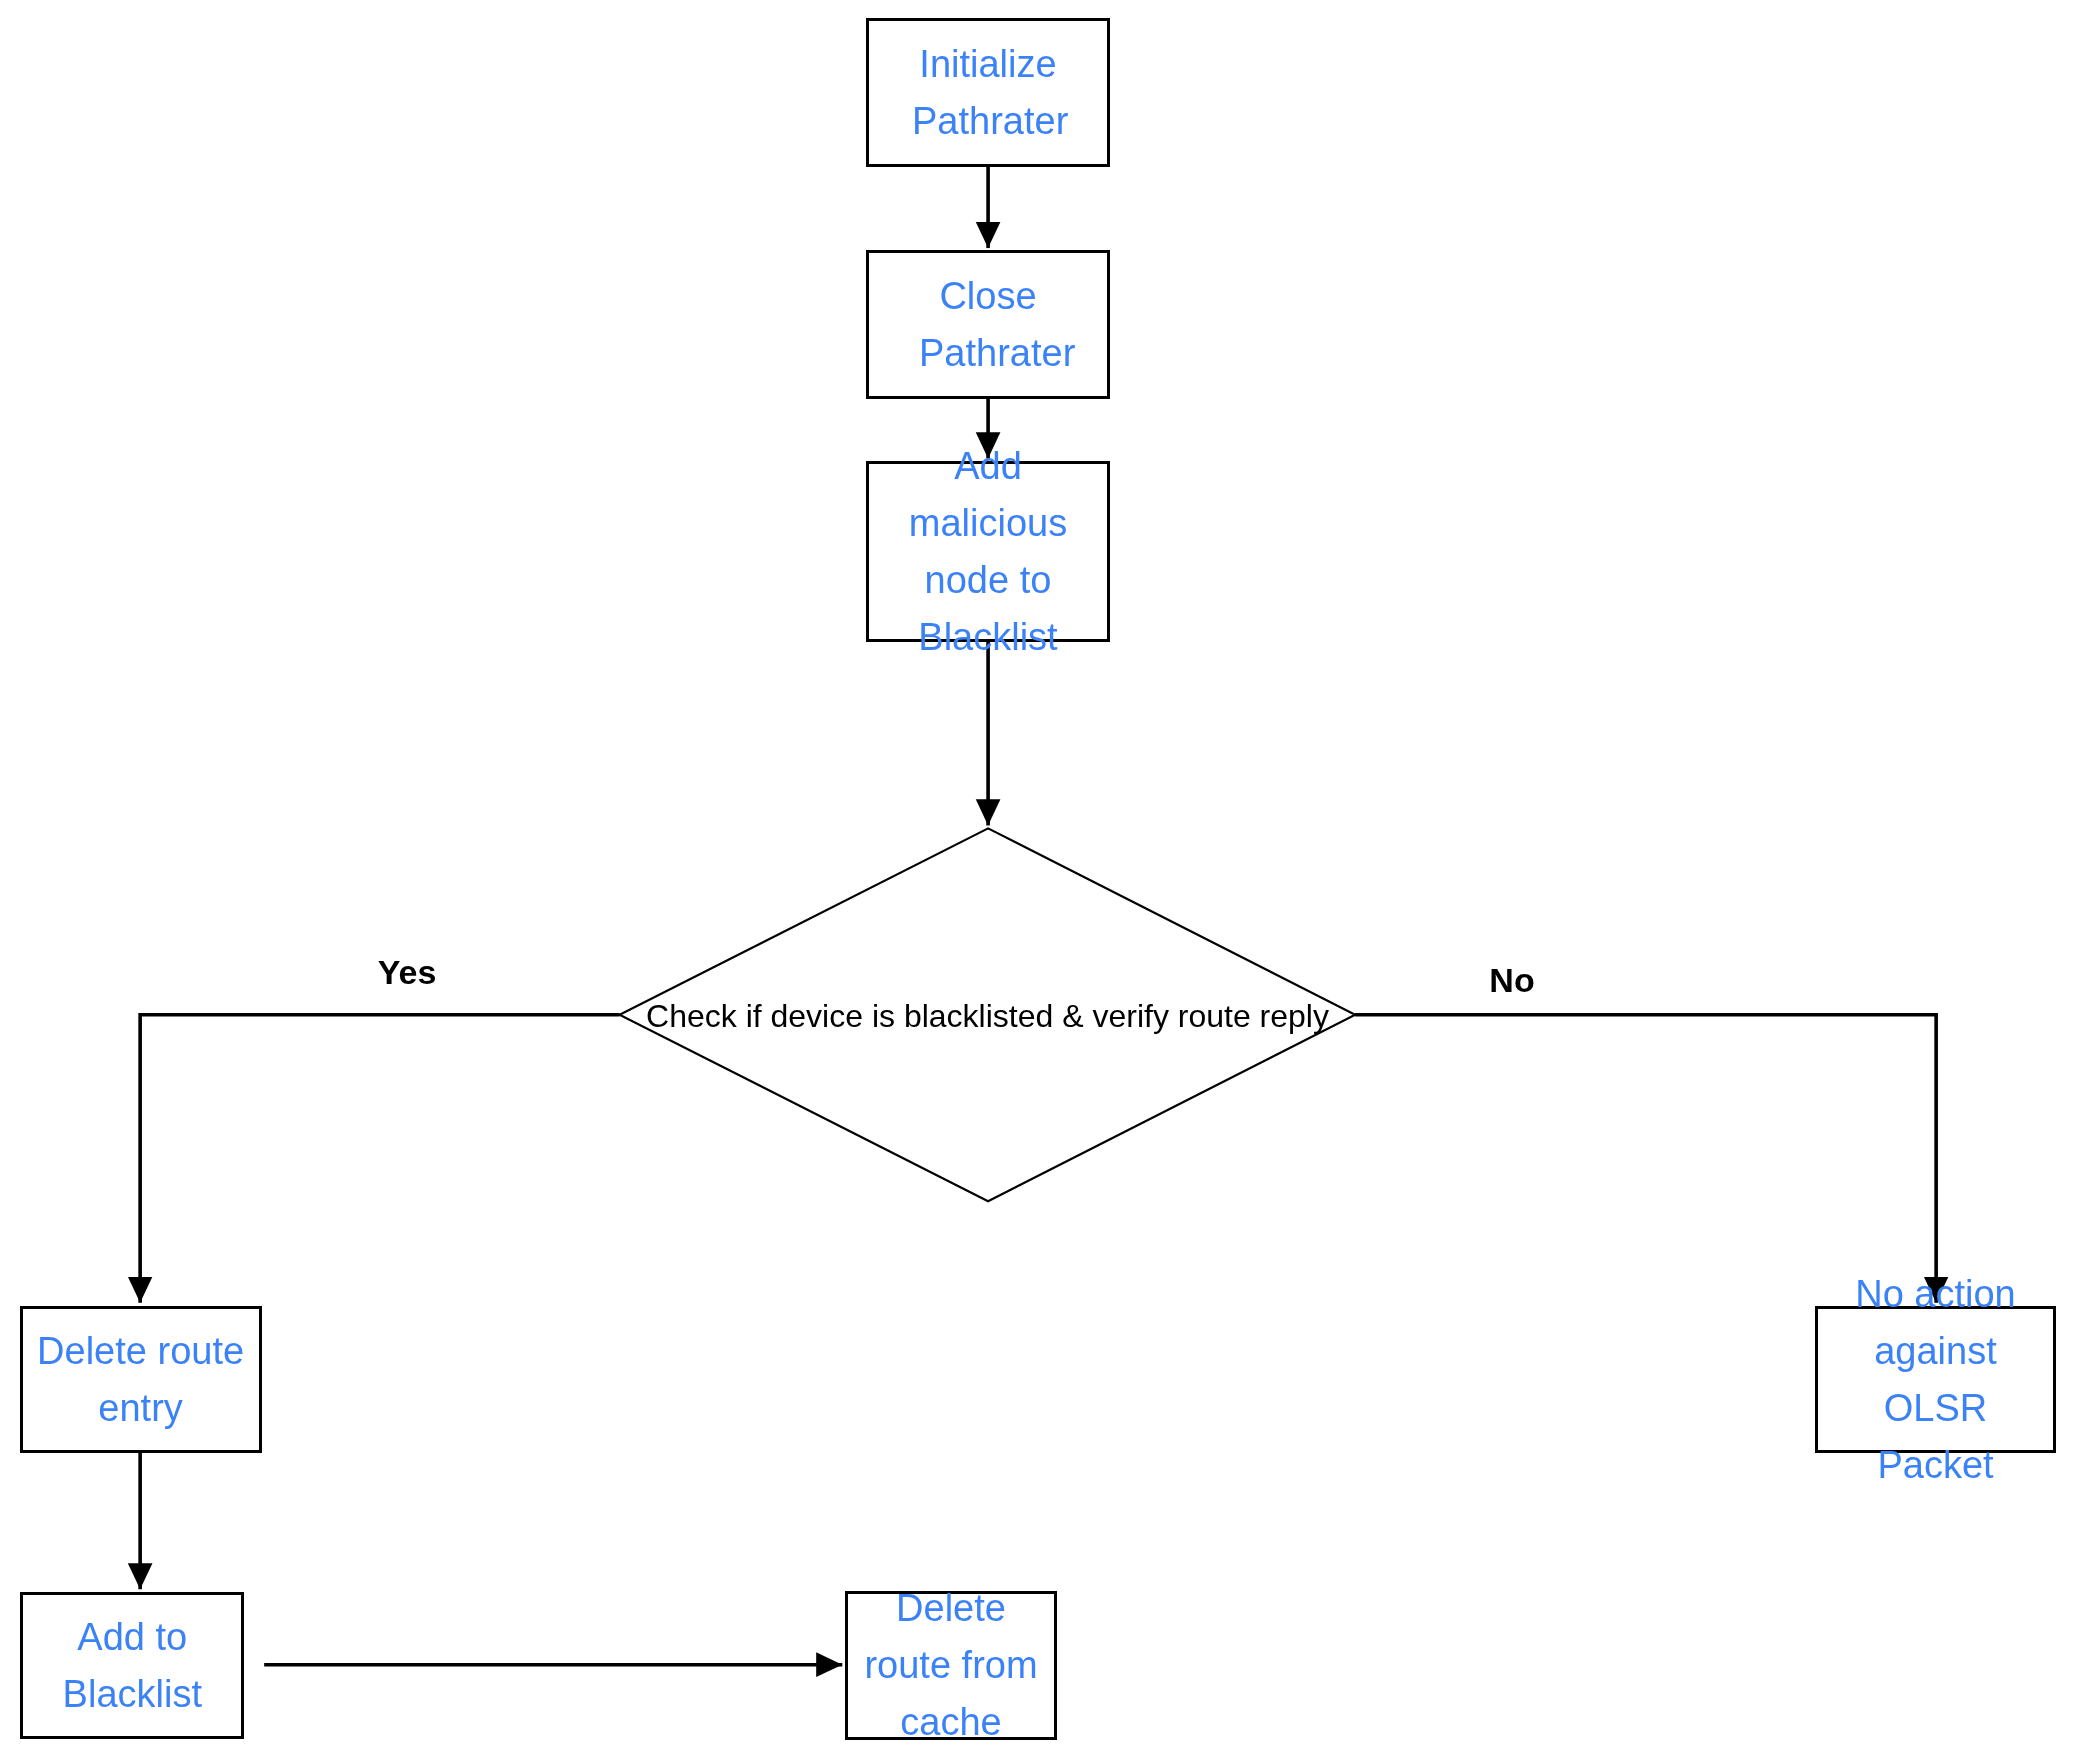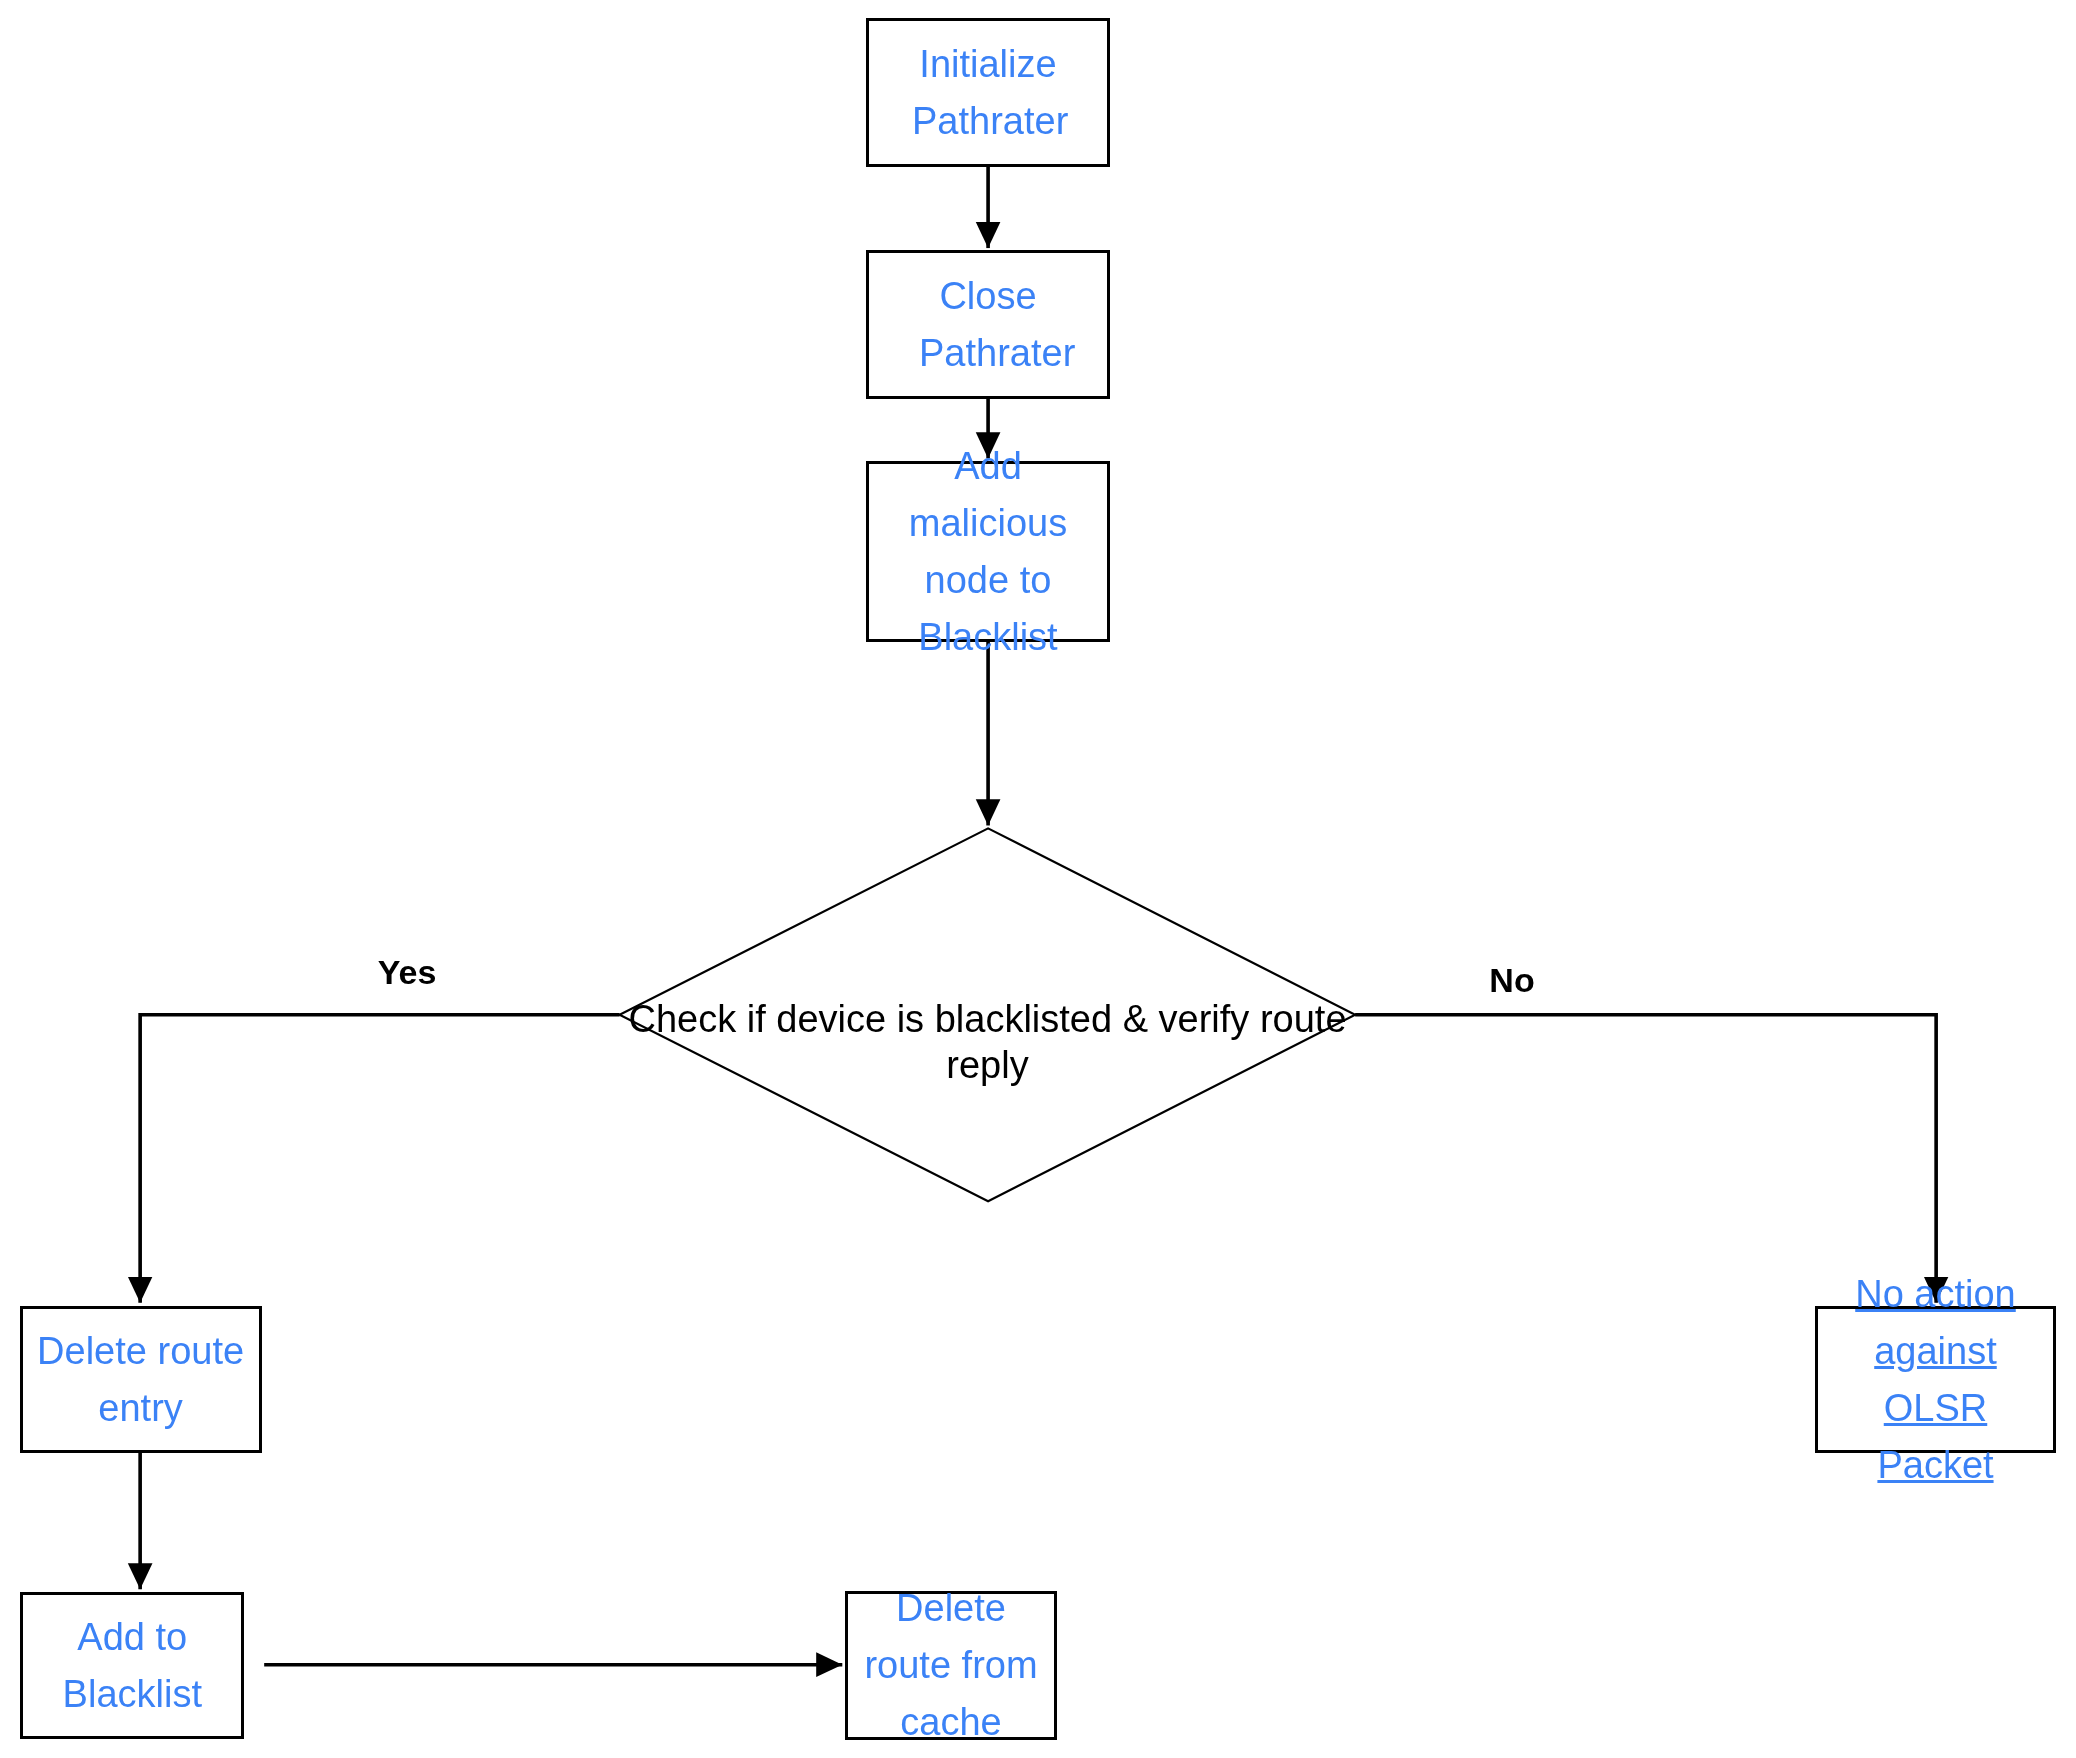--- a/index.html
+++ b/index.html
@@ -56,29 +56,29 @@
   #n-add-blacklist .lbl{ max-width: 239px; }
   #n-delete-cache .lbl { max-width: 190px; }
   #n-no-action .lbl    { max-width: 218px; }
 
   #n-initialize    { left: 866px; top: 18px;   width: 244px; height: 149px; }
   #n-close         { left: 866px; top: 250px;  width: 244px; height: 149px; }
   #n-add-malicious { left: 866px; top: 461px;  width: 244px; height: 181px; }
   #n-delete-entry  { left: 19.6px;   top: 1306px; width: 242px; height: 147px; }
   #n-add-blacklist { left: 20.3px;   top: 1592px; width: 224px; height: 147px; }
   #n-delete-cache  { left: 845px; top: 1591px; width: 212px; height: 149px; }
-  #n-no-action     { left: 1815px; top: 1306px; width: 241px; height: 147px; text-decoration: underline; }
+  #n-no-action     { left: 1815px; top: 1306px; width: 241px; height: 147px; }
 
   .diamond-label {
     position: absolute;
     left: 625px;
     top: 997px;
     width: 725px;
     text-align: center;
-    font-size: 38px;
+    font-size: 32px;
     line-height: 1.2;
     color: #000000;
   }
   .edge-label {
     position: absolute;
     font-weight: bold;
     font-size: 34px;
     line-height: 1;
     transform: translateX(-50%);
     color: #000000;

